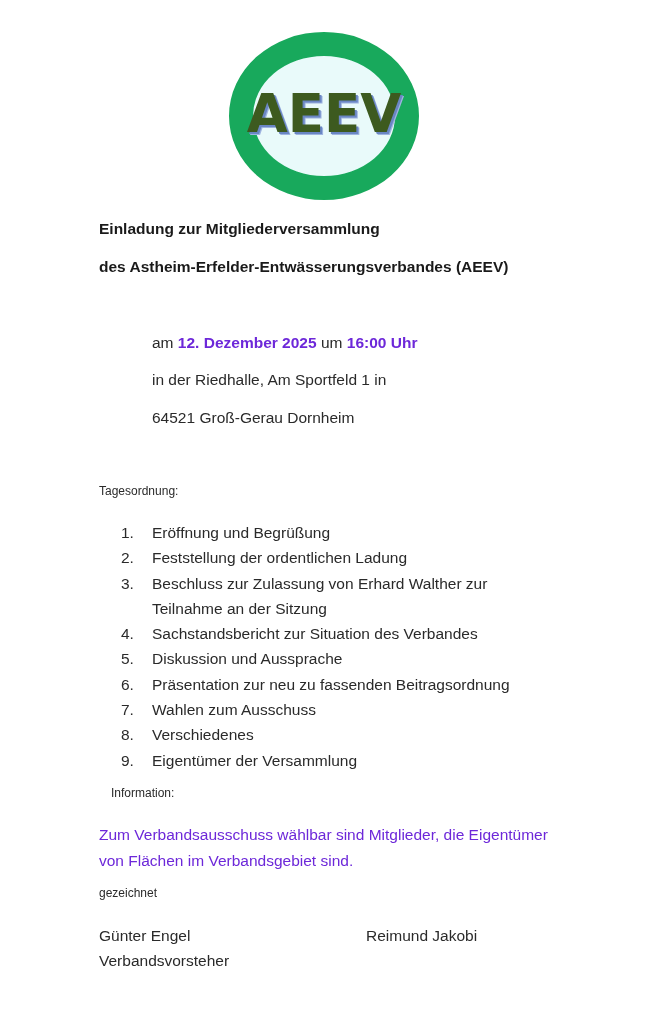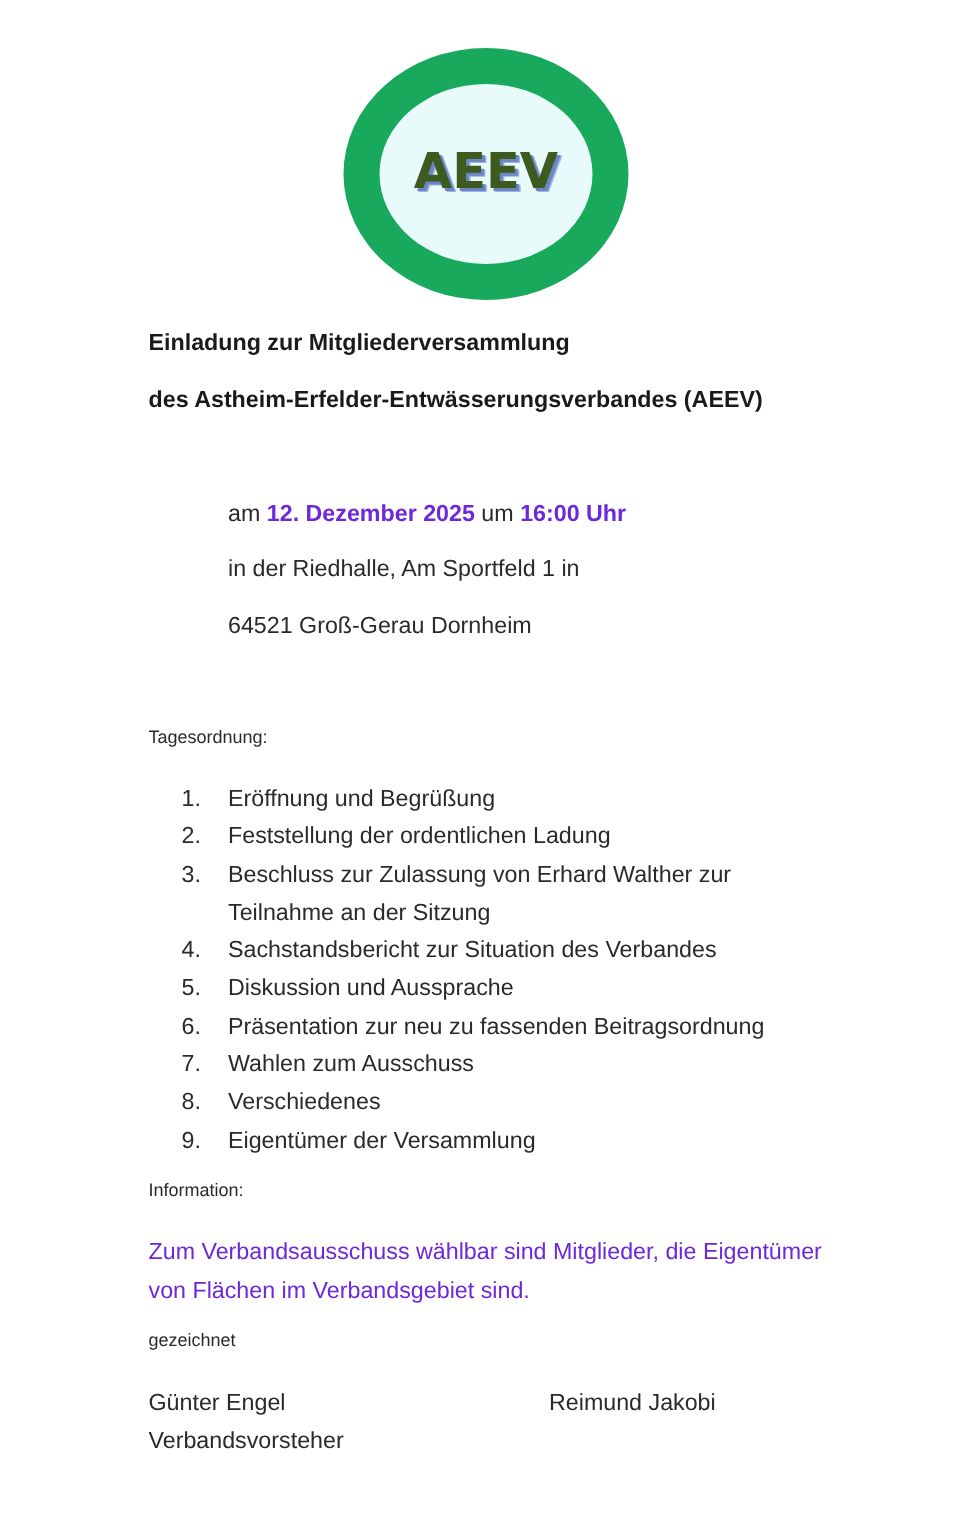--- a/index.html
+++ b/index.html
@@ -11,21 +11,21 @@
   .logo {
     position: absolute; left: 229px; top: 32px;
     width: 190px; height: 168px; box-sizing: border-box;
     border-radius: 50%;
     background: #e9fafa;
     border: 24px solid #18a95c;
     display: flex; align-items: center; justify-content: center;
   }
   .logo-text {
     font-family: "DejaVu Sans", "Liberation Sans", sans-serif;
-    font-weight: bold; font-size: 33px; letter-spacing: 0px;
+    font-weight: bold; font-size: 53px; letter-spacing: 0px;
     color: #3d5a1f;
     text-shadow: 2px 2px 0 #6a86c4, 3px 3px 0 #9fb4e0;
     margin-top: -6px;
   }
   .title { position: absolute; left: 99px; font-weight: bold; font-size: 15.5px; color: #1a1a1a; }
   .t1 { top: 220px; }
   .t2 { top: 258px; }
   .event { position: absolute; left: 152px; font-size: 15.5px; color: #2a2a2a; }
   .e1 { top: 334px; }
   .e2 { top: 371px; }
@@ -94,21 +94,21 @@
   <li>
       <span class="num">8.</span>
       <span class="txt">Verschiedenes</span>
     </li>
   <li>
       <span class="num">9.</span>
       <span class="txt">Eigentümer der Versammlung</span>
     </li>
 </ol>
 
-<div class="label" style="top:786px;">Information:</div>
+<div class="label" style="top:786px;margin-left:12px;">Information:</div>
 <div class="info">Zum Verbandsausschuss wählbar sind Mitglieder, die Eigentümer von Flächen im Verbandsgebiet sind.</div>
 
 <div class="label" style="top:886px;">gezeichnet</div>
 
 <div class="sig sig1">
   <div>Günter Engel</div>
   <div>Verbandsvorsteher</div>
 </div>
 <div class="sig sig2">
   <div>Reimund Jakobi</div>

